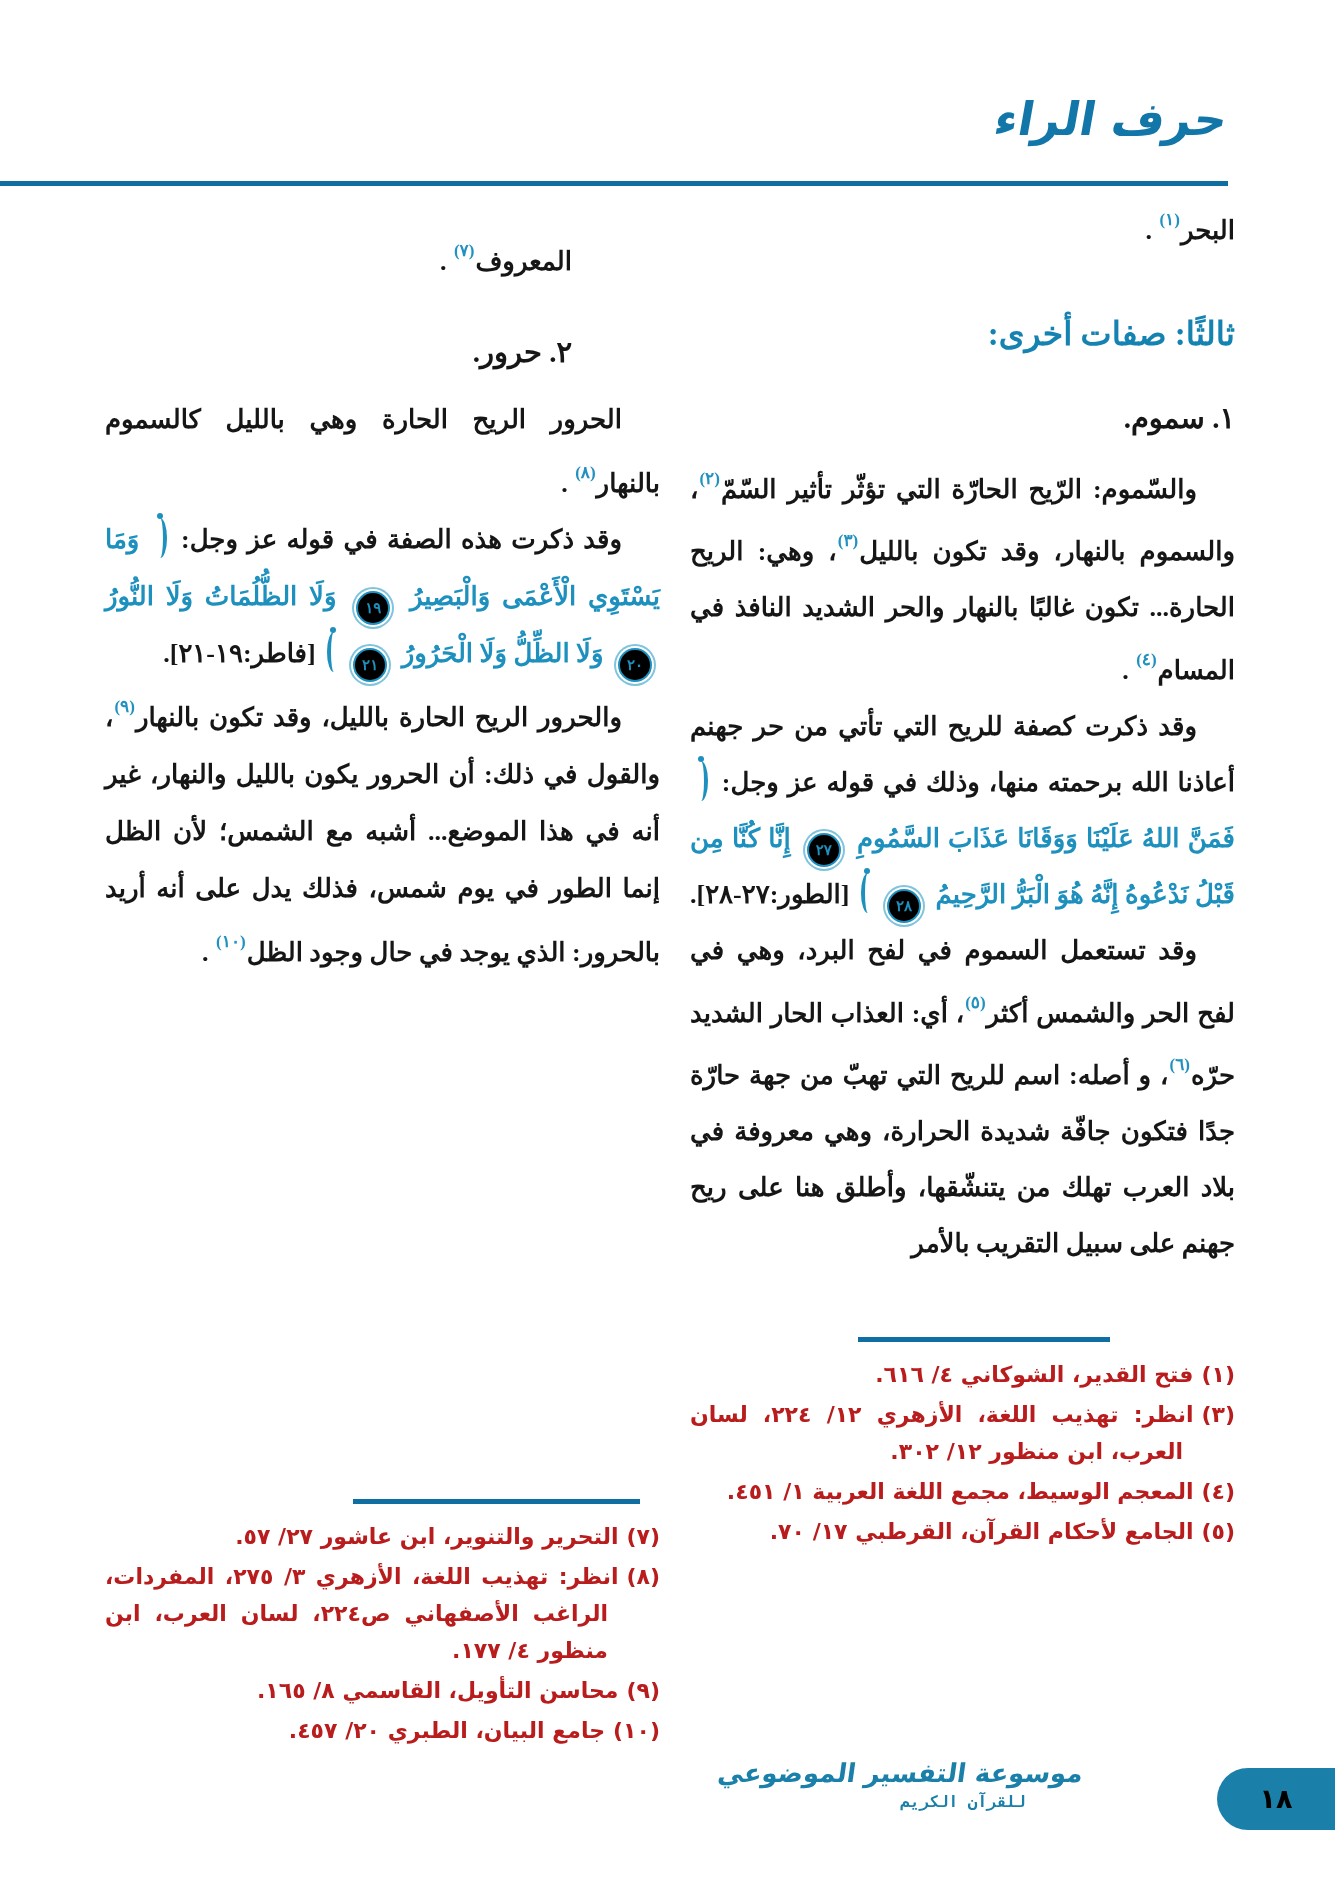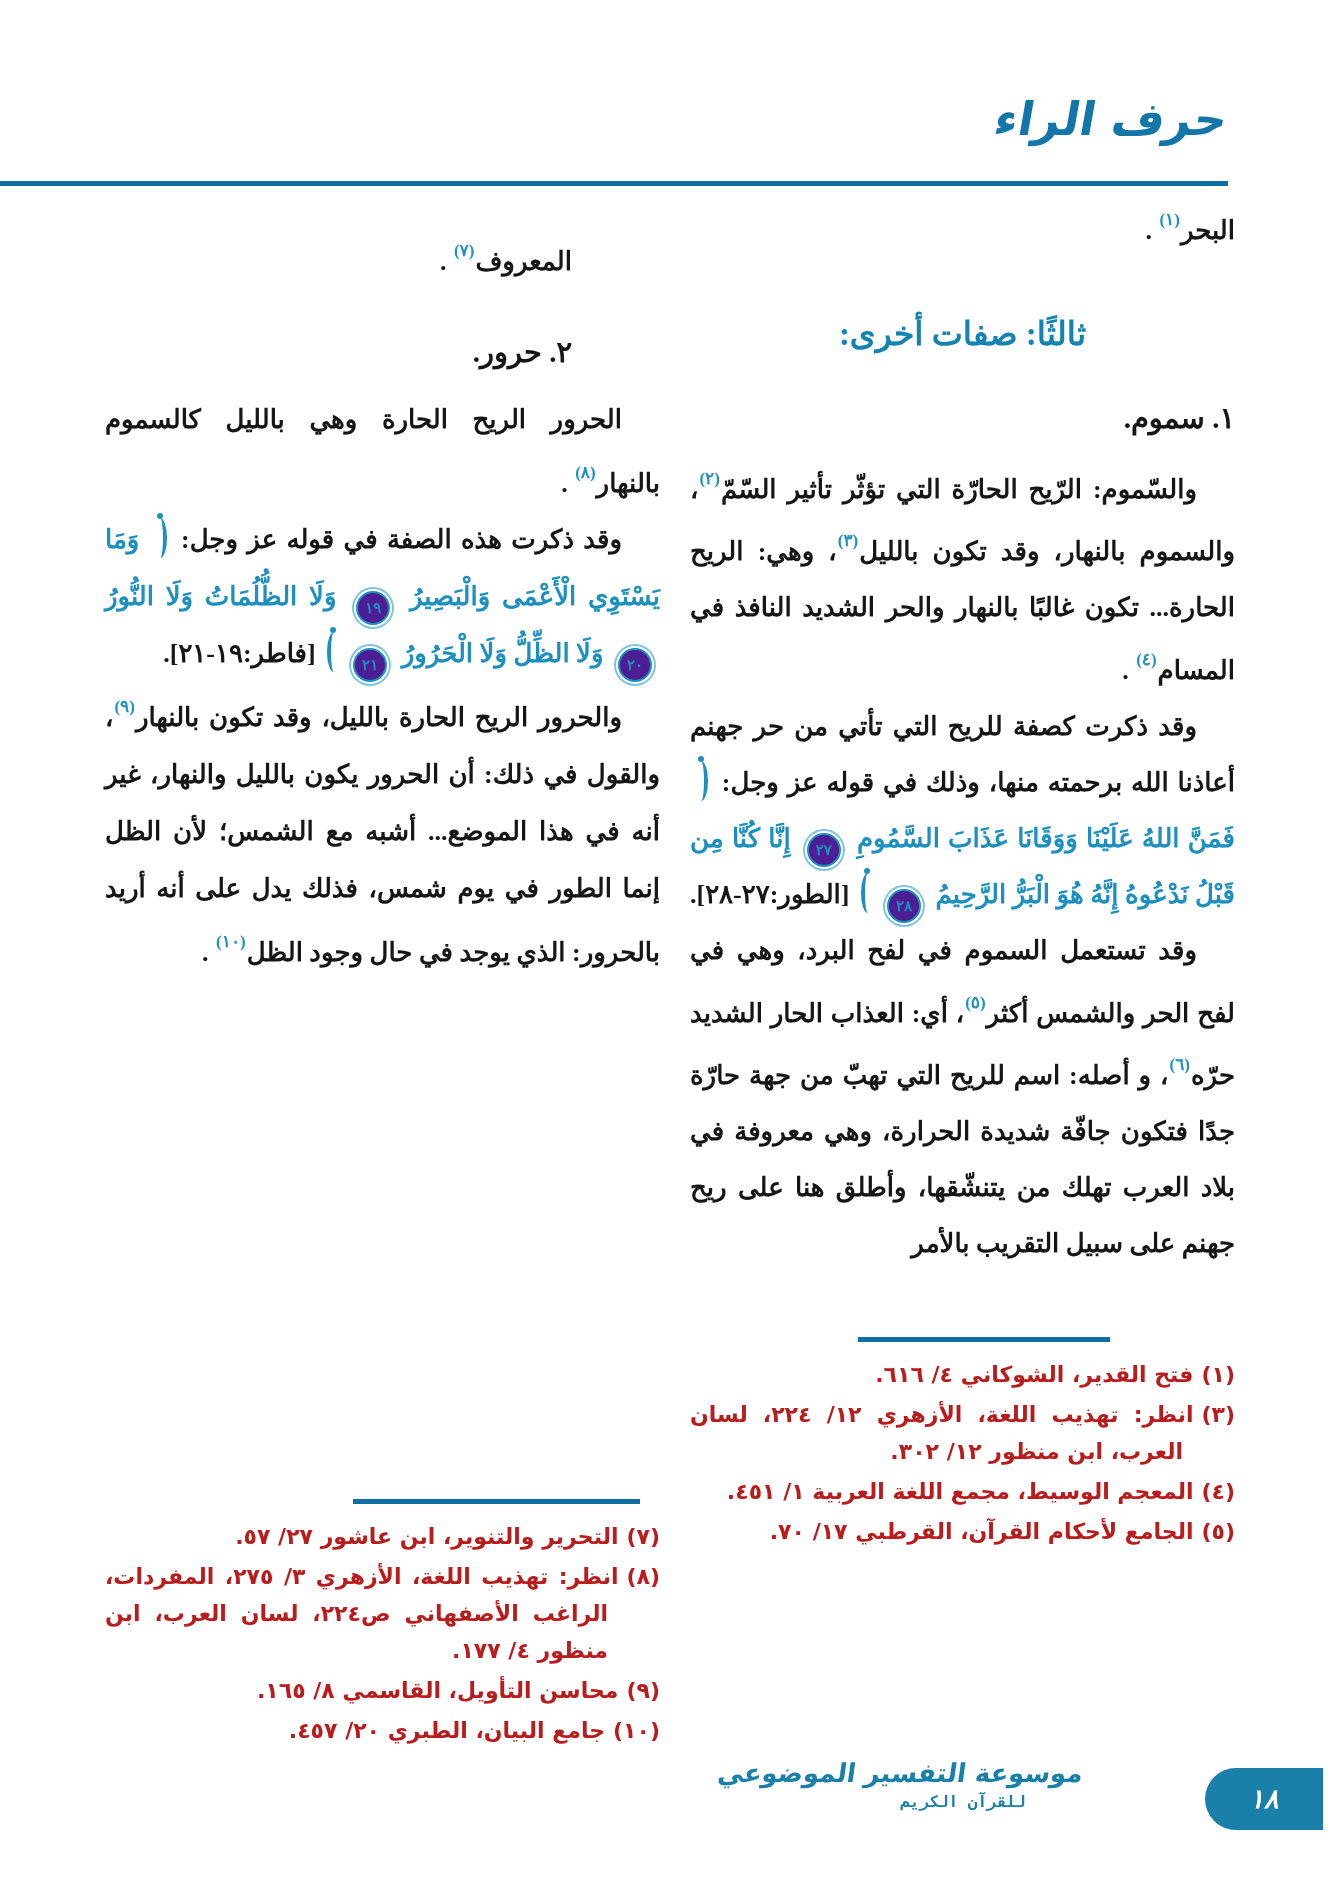--- a/index.html
+++ b/index.html
@@ -13,33 +13,33 @@
 
   
   .col-body{color:#161616;font-weight:700;}
   .col-body-right{position:absolute;top:196px;right:104px;width:545px;}
   .col-body-left{position:absolute;top:226px;left:105px;width:555px;}
 
   p.block{margin:0;font-size:26px;line-height:56px;text-align:justify;color:#161616;font-family:Liberation Serif, serif;}
   .col-body-left p.block{line-height:57px;}
   p.opening-word{text-align:right;line-height:56px;margin-bottom:48px;}
   .col-body-left p.opening-word{margin-bottom:34px;}
-  p.section-heading{color:#1583b2;font-size:33px;line-height:54px;text-align:center;
+  p.section-heading{color:#1583b2;font-size:33px;line-height:54px;text-align:right;
     margin-bottom:30px;text-indent:0;}
   p.subheading{font-size:29px;line-height:54px;text-align:right;margin-bottom:10px;}
   p.body{text-indent:38px;}
   .indent{padding-right:88px;}
 
   sup.fnref{color:#2191bf;font-size:17px;font-weight:bold;position:relative;top:-4px;
     margin:0 1px;letter-spacing:-1px;}
 
   .quran{color:#1e90be;}
   .ayah{display:inline-block;width:30px;height:30px;border:2px solid #1e90be;border-radius:50%;
     box-shadow:0 0 0 2px #ffffff,0 0 0 4px #7fc3dd;text-align:center;vertical-align:-8px;
-    margin:0 8px;background:#4c1d95;}
+    margin:0 8px;background:#000000;}
   .ayah-num{display:block;color:#1e90be;font-size:15px;font-weight:bold;line-height:30px;text-indent:0;}
 
   .qbracket{display:inline-block;width:13px;height:40px;vertical-align:-10px;position:relative;margin:0 5px;}
   .qbracket::before{content:'';position:absolute;top:0;bottom:0;width:10px;}
   .qbracket.qb-open::before{right:0;border-left:4px solid #1e90be;border-radius:0 50%  50% 0/0 50% 50% 0;}
   .qbracket.qb-open::before{border-left:none;border-right:4px solid #1e90be;border-radius:0 50% 50% 0/0 50% 50% 0;}
   .qbracket.qb-close::before{left:0;border-left:4px solid #1e90be;border-radius:50% 0 0 50%/50% 0 0 50%;}
   .qbracket::after{content:'';position:absolute;top:-5px;left:3px;width:6px;height:6px;border-radius:50%;
     background:#1e90be;}
 
@@ -51,23 +51,23 @@
   .fn-block-right .fn-divider{width:252px;margin-right:125px;}
   .fn-block-left .fn-divider{width:287px;margin-right:20px;}
   .fn-item{margin:0 0 3px;padding-right:52px;text-indent:-52px;font-size:22px;font-weight:700;
     line-height:37px;text-align:justify;}
   .fn-num{margin-left:8px;}
 
   
   .footer-logo{position:absolute;top:1758px;right:256px;width:240px;text-align:center;color:#1a7fa9;}
   .logo-line1{font-size:26px;font-weight:bold;transform:skewX(-8deg);white-space:nowrap;}
   .logo-line2{font-size:16px;font-weight:bold;margin-top:4px;font-family:Liberation Mono, monospace;}
-  .page-badge{position:absolute;top:1768px;right:16px;width:118px;height:62px;background:#1a7fa9;
-    border-radius:34px 0 0 34px;color:#ffffff;font-size:27px;font-weight:bold;text-align:center;
-    line-height:62px;font-style:italic;}
+  .page-badge{position:absolute;top:1768px;right:4px;width:118px;height:62px;background:#1a7fa9;
+    border-radius:34px 0 0 34px;color:#000000;font-size:27px;font-weight:bold;text-align:center;
+    line-height:62px;}
 </style>
 </head>
 <body>
 
 <div class="page">
 
   <div class="chapter-title">حرف الراء</div>
   <div class="header-rule"></div>
 
   <section class="col-body col-body-right" id="col-right">

